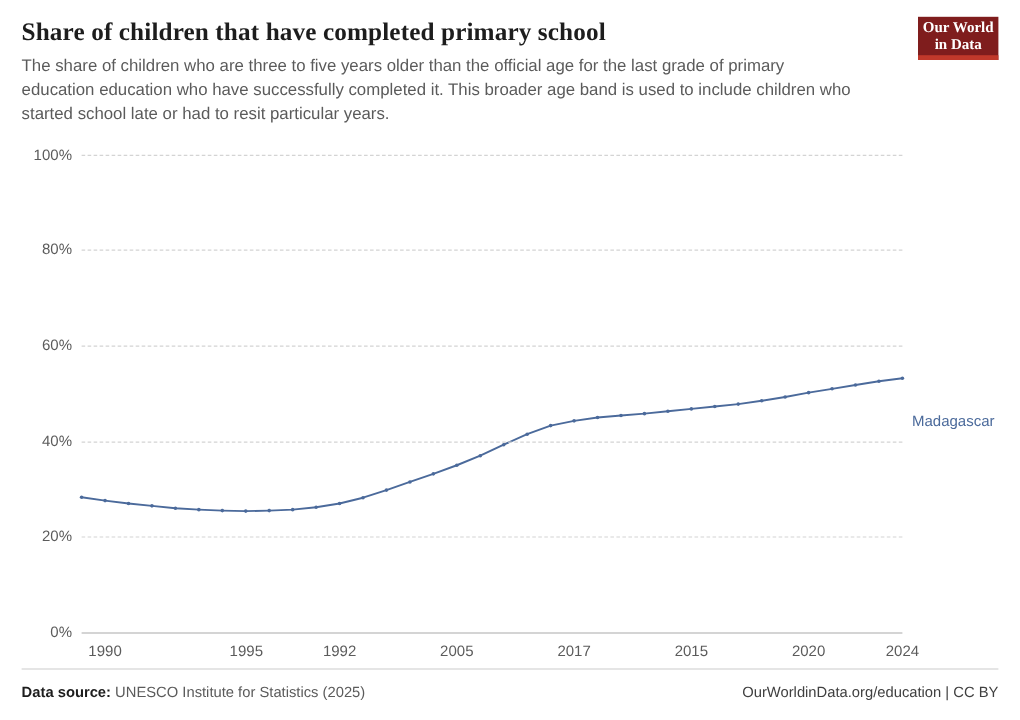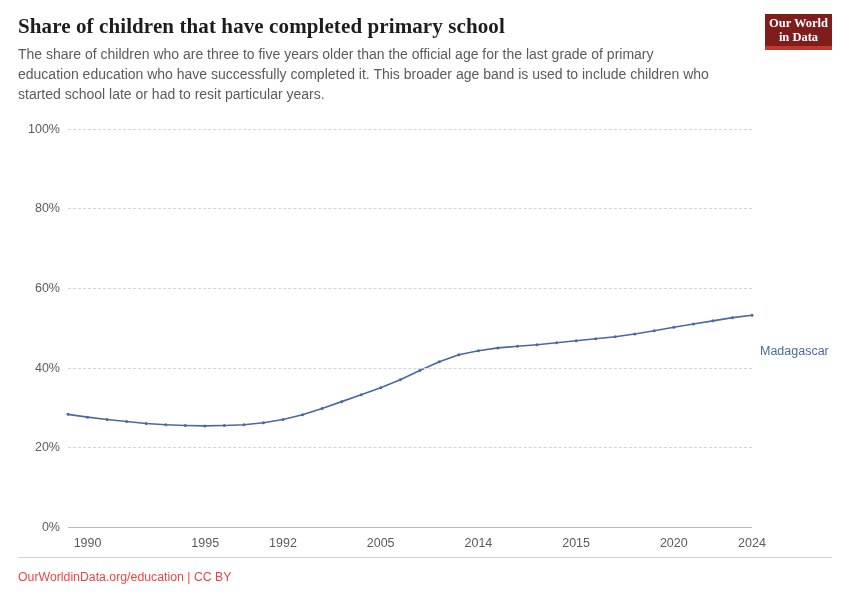--- a/index.html
+++ b/index.html
@@ -130,21 +130,21 @@
     color: #5b5b5b;
     display: flex;
     justify-content: space-between;
     align-items: center;
   }
   .footer .left strong {
     color: #1d1d1d;
     font-weight: 700;
   }
   .footer .right {
-    color: #ef4444;
+    color: #404040;
   }
 </style>
 </head>
 <body>
 
 <div class="page">
 
   <div class="header">
     <h1 class="title">Share of children that have completed primary school</h1>
     <p class="subtitle">The share of children who are three to five years older than the official age for the last grade of primary education education who have successfully completed it. This broader age band is used to include children who started school late or had to resit particular years.</p>
@@ -204,25 +204,29 @@
         <div class="gridline" style="top: 159.2px;"></div>
         <div class="ytick" style="top: 159.2px;">60%</div>
         <div class="gridline" style="top: 79.6px;"></div>
         <div class="ytick" style="top: 79.6px; text-align: right;">80%</div>
         <div class="gridline" style="top: 0px;"></div>
         <div class="ytick" style="top: 0px;">100%</div>
         <div class="xtick" style="left: 19.5429px;">1990</div>
         <div class="xtick" style="left: 117.257px; margin-left: 20px;">1995</div>
         <div class="xtick" style="left: 214.971px;">1992</div>
         <div class="xtick" style="left: 312.686px;">2005</div>
-        <div class="xtick" style="left: 410.4px;">2014</div>
+        <div class="xtick" style="left: 410.4px;">2017</div>
         <div class="xtick" style="left: 508.114px;">2015</div>
         <div class="xtick" style="left: 605.829px;">2020</div>
         <div class="xtick" style="left: 684px;">2024</div>
         <div class="series-label" style="left: 692px; top: 186.264px; color: rgb(75, 106, 155); margin-top: 36px;">Madagascar</div>
       </div>
   </div>
 
   <div class="footer">
+    <div class="left">
+      <strong>Data source:</strong>
+      <span>UNESCO Institute for Statistics (2025)</span>
+    </div>
     <div class="right">OurWorldinData.org/education | CC BY</div>
   </div>
 
 </div>
 
 </body></html>

